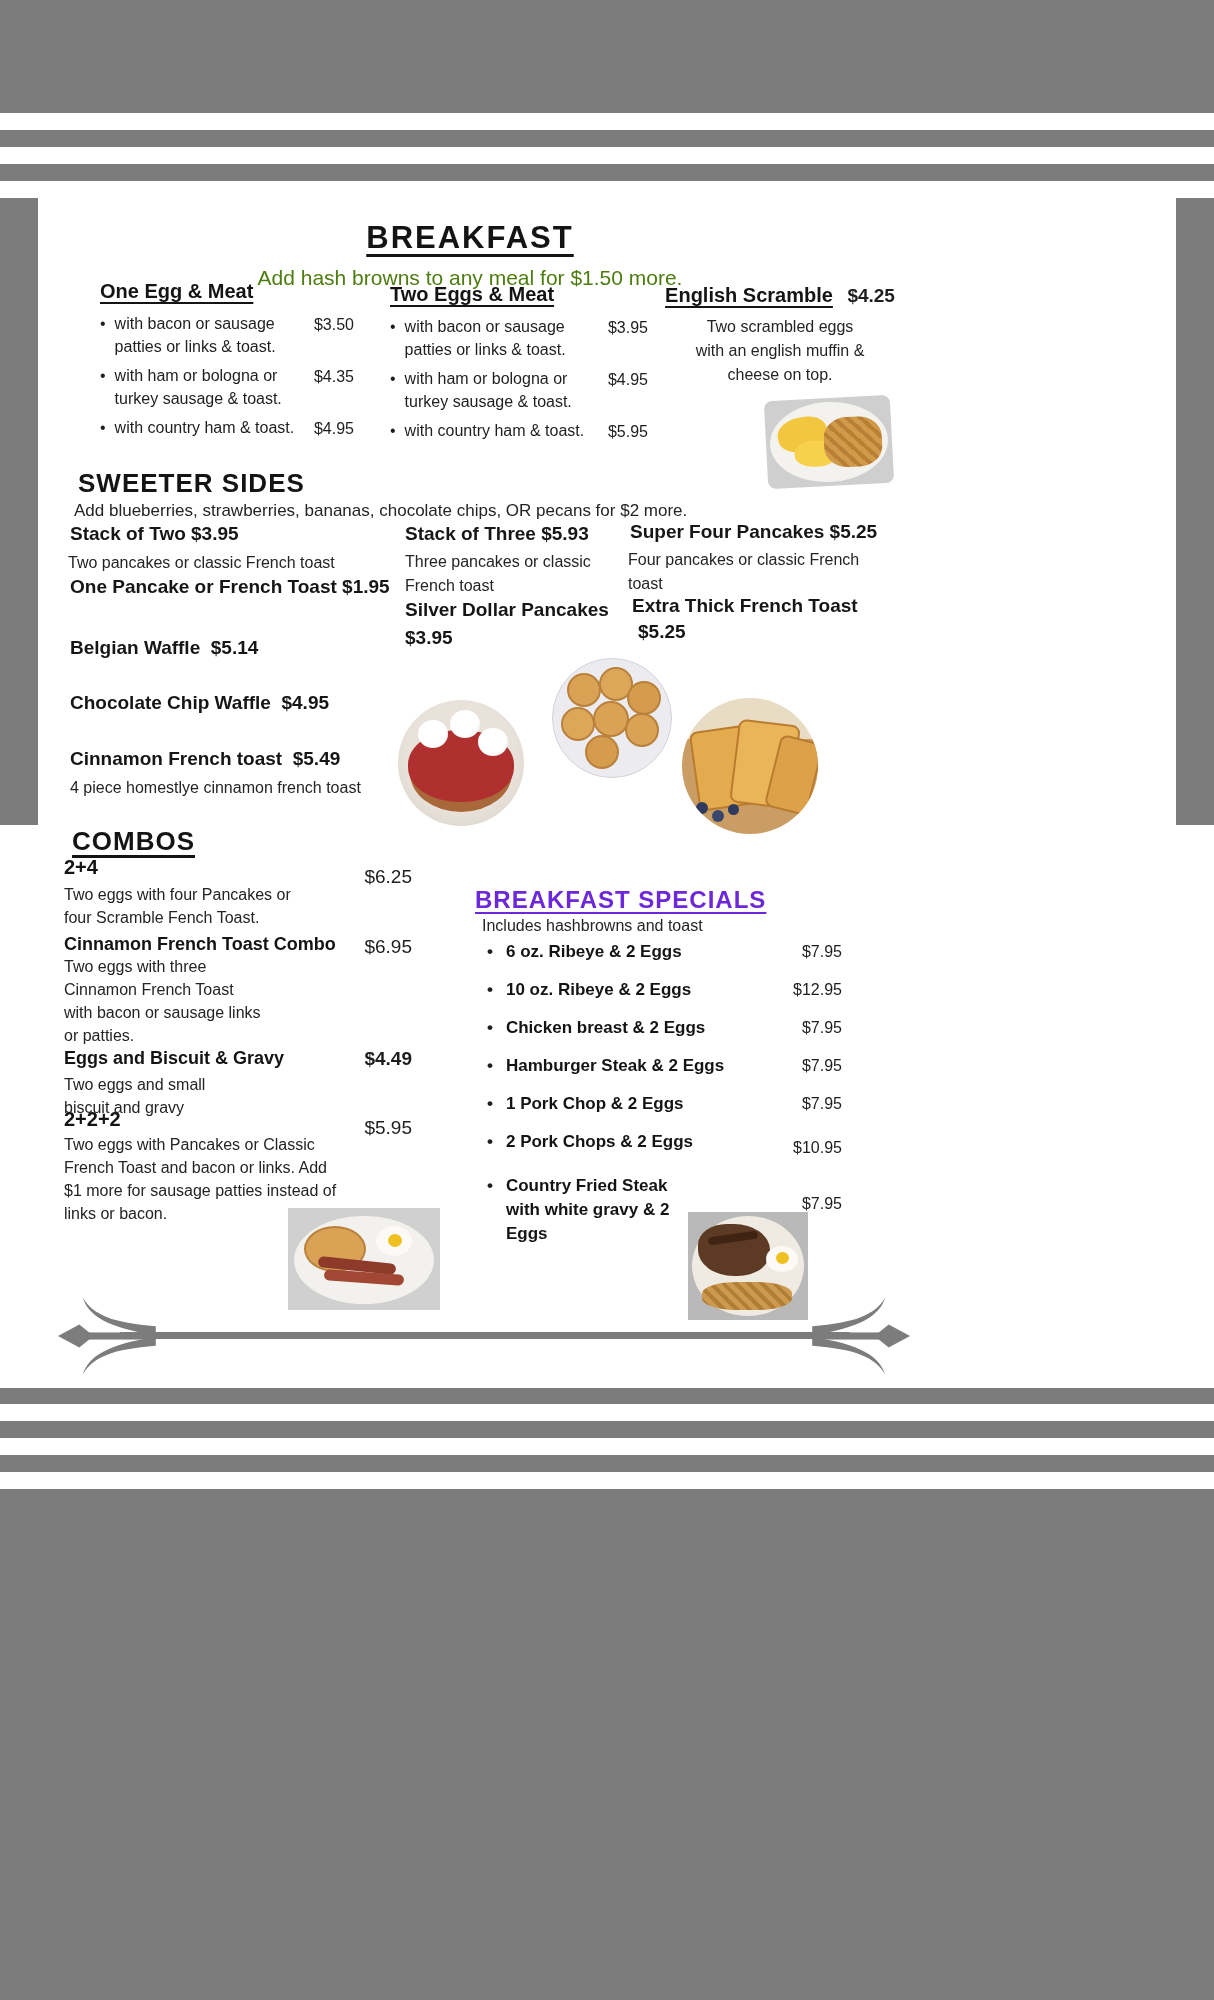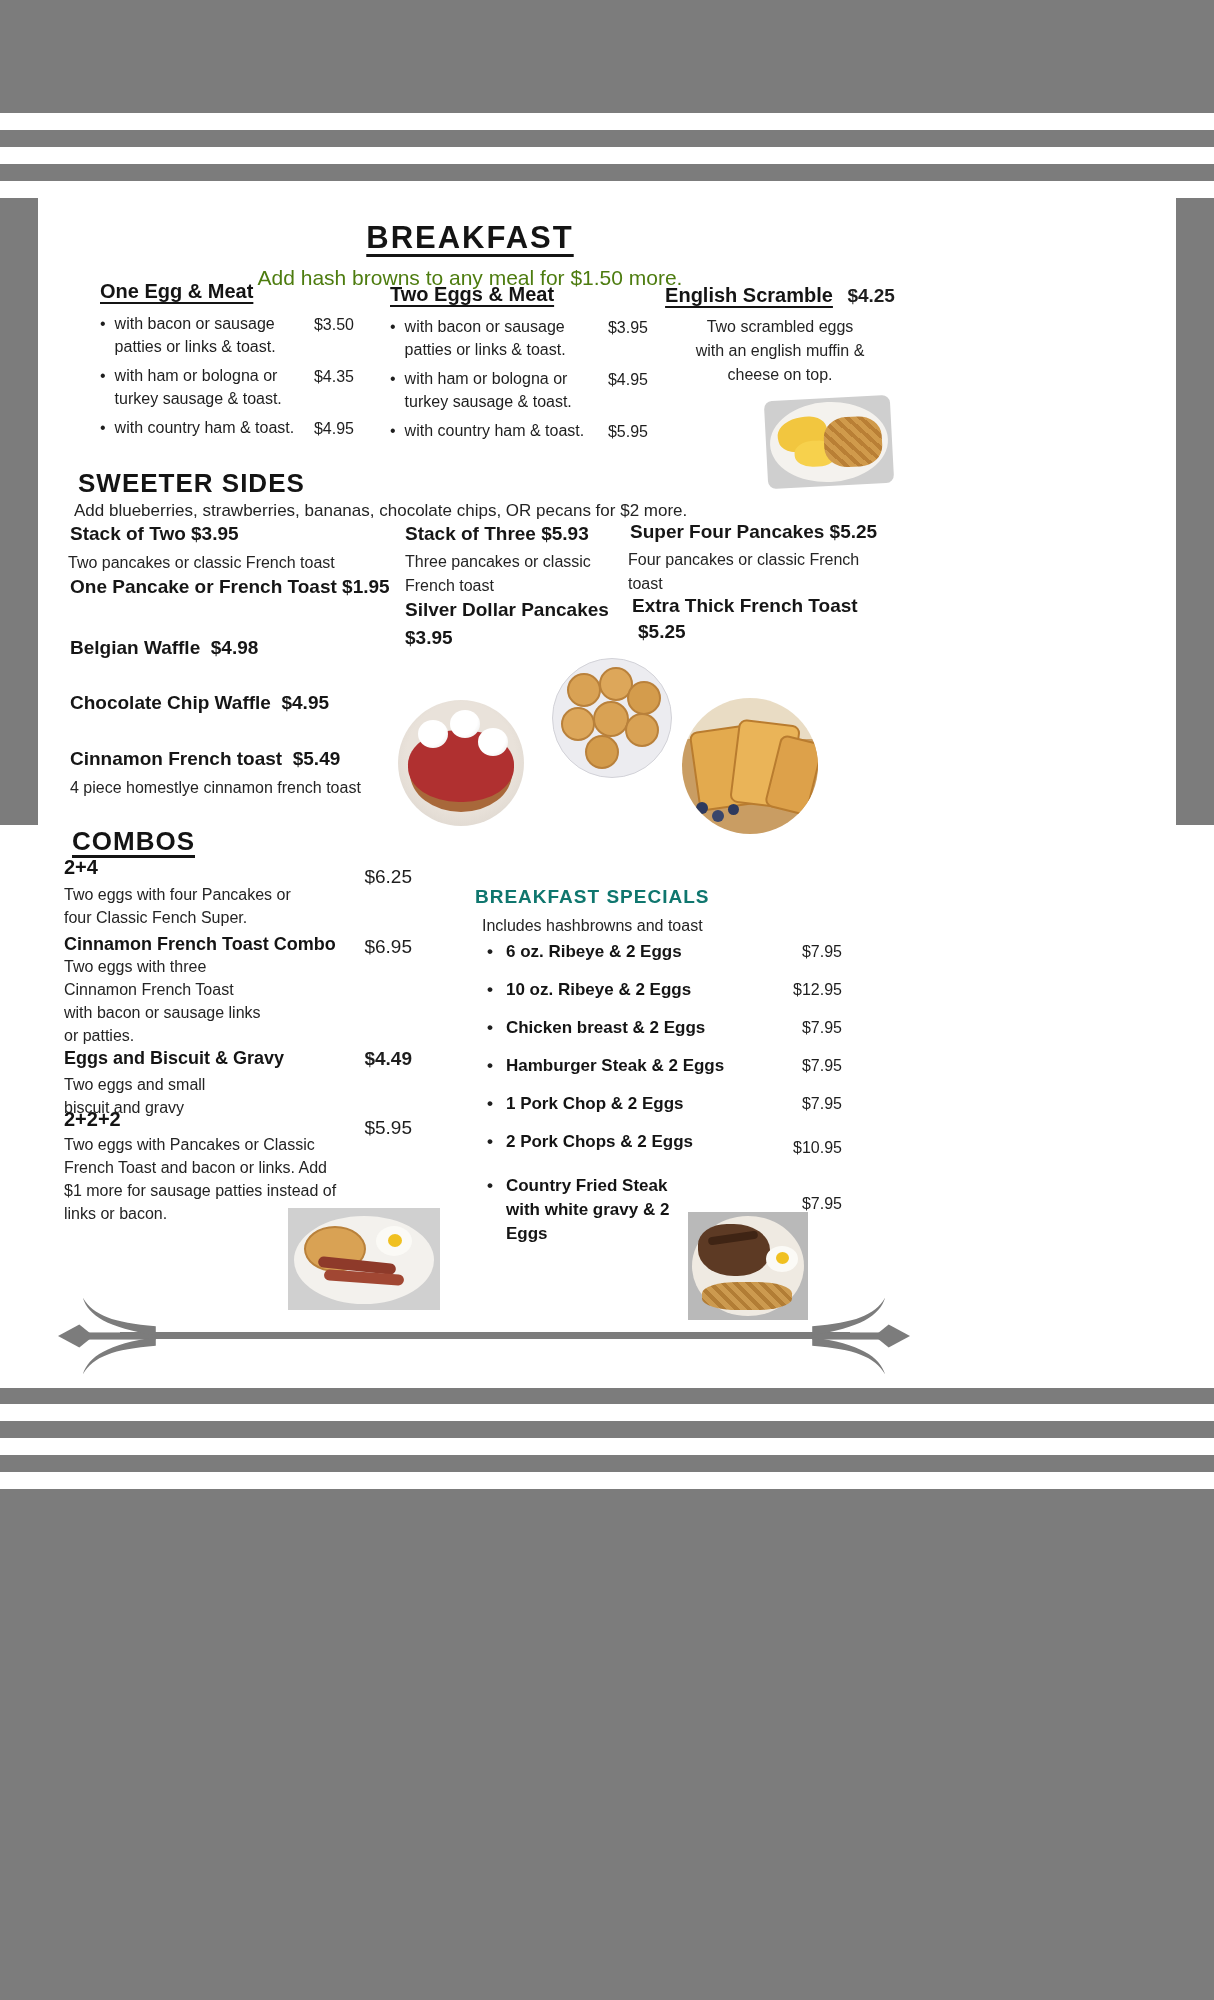--- a/index.html
+++ b/index.html
@@ -10,22 +10,22 @@
   .band{position:absolute;left:0;width:100%;}
 
   
   .h-title{font-size:31px;font-weight:800;letter-spacing:2px;text-decoration:underline;
            text-underline-offset:6px;text-decoration-thickness:3px;color:#141414;}
   .h-col{font-size:20px;font-weight:700;text-decoration:underline;text-underline-offset:4px;
          text-decoration-thickness:2px;color:#141414;white-space:nowrap;}
   .h-colprice{font-size:19px;font-weight:700;margin-left:10px;}
   .h-section{font-size:26px;font-weight:800;letter-spacing:1px;color:#141414;}
   .h-section.u{text-decoration:underline;text-underline-offset:5px;text-decoration-thickness:3px;}
-  .h-specials{font-size:19px;font-weight:800;letter-spacing:1px;
-              text-underline-offset:4px;text-decoration-thickness:2px;color:#0f766e;}
+  .h-specials{font-size:24px;font-weight:800;letter-spacing:1px;text-decoration:underline;
+              text-underline-offset:4px;text-decoration-thickness:2px;color:#6d28d9;}
   .subtitle{font-size:21px;color:#4d7c0f;}
   .subline{font-size:17px;color:#242424;}
 
   
   .item-row{position:relative;display:flex;margin-bottom:6px;font-size:16px;line-height:23px;}
   .bullet{margin-right:9px;}
   .item-text{width:200px;}
   .item-price{position:absolute;right:0;top:1px;font-size:16px;}
 
   .menu-line-lg{font-size:19px;font-weight:600;color:#161616;white-space:pre-wrap;}
@@ -132,21 +132,21 @@
     <div class="p-inner" style="left:28px;top:42px;width:42px;height:26px;background:#f7d14c;border-radius:45%;"></div>
     <div class="p-inner" style="right:10px;top:20px;width:58px;height:50px;border-radius:40%;background:repeating-linear-gradient(45deg,#d09a4b 0 5px,#b97f35 5px 9px);"></div>
   </div>
 
   <div class="abs h-section" style="left:78px;top:468px;">SWEETER SIDES</div>
   <div class="abs subline" style="left:74px;top:501px;">Add blueberries, strawberries, bananas, chocolate chips, OR pecans for $2 more.</div>
 
   <div class="abs menu-line-lg" style="left:70px;top:523px;">Stack of Two $3.95</div>
   <div class="abs menu-line-sm" style="left:68px;top:551px;">Two pancakes or classic French toast</div>
   <div class="abs menu-line-lg" style="left:70px;top:576px;">One Pancake or French Toast $1.95</div>
-  <div class="abs menu-line-lg" style="left:70px;top:637px;">Belgian Waffle  $4.98</div>
+  <div class="abs menu-line-lg" style="left:70px;top:637px;">Belgian Waffle  $5.14</div>
   <div class="abs menu-line-lg" style="left:70px;top:692px;">Chocolate Chip Waffle  $4.95</div>
   <div class="abs menu-line-lg" style="left:70px;top:748px;">Cinnamon French toast  $5.49</div>
   <div class="abs menu-line-sm" style="left:70px;top:776px;">4 piece homestlye cinnamon french toast</div>
 
   <div class="abs menu-line-lg" style="left:405px;top:523px;">Stack of Three $5.93</div>
   <div class="abs menu-line-sm" style="left:405px;top:550px;width:205px;">Three pancakes or classic French toast</div>
   <div class="abs menu-line-lg" style="left:405px;top:599px;">Silver Dollar Pancakes</div>
   <div class="abs menu-line-lg" style="left:405px;top:627px;">$3.95</div>
 
   <div class="abs menu-line-lg" style="left:630px;top:521px;">Super Four Pancakes $5.25</div>
@@ -179,21 +179,21 @@
     <div class="p-inner round" style="left:14px;top:104px;width:12px;height:12px;background:#2e3a5e;"></div>
     <div class="p-inner round" style="left:30px;top:112px;width:12px;height:12px;background:#39466b;"></div>
     <div class="p-inner round" style="left:46px;top:106px;width:11px;height:11px;background:#2e3a5e;"></div>
   </div>
 
   <div class="abs h-section u" style="left:72px;top:826px;">COMBOS</div>
 
   <div class="combo" style="top:856px;">
     <div class="combo-name" style="font-size:20px;">2+4</div>
     <span class="combo-price" style="top:10px;">$6.25</span>
-    <div class="combo-desc" style="width:240px;">Two eggs with four Pancakes or four Classic Fench Super.</div>
+    <div class="combo-desc" style="width:240px;">Two eggs with four Pancakes or four Scramble Fench Toast.</div>
   </div>
 
   <div class="combo" style="top:934px;">
     <div class="combo-name">Cinnamon French Toast Combo</div>
     <span class="combo-price" style="top:2px;text-align:center;">$6.95</span>
     <div class="combo-desc" style="width:200px;margin-top:0;">Two eggs with three Cinnamon French Toast with bacon or sausage links or patties.</div>
   </div>
 
   <div class="combo" style="top:1048px;">
     <div class="combo-name">Eggs and Biscuit &amp; Gravy</div>

